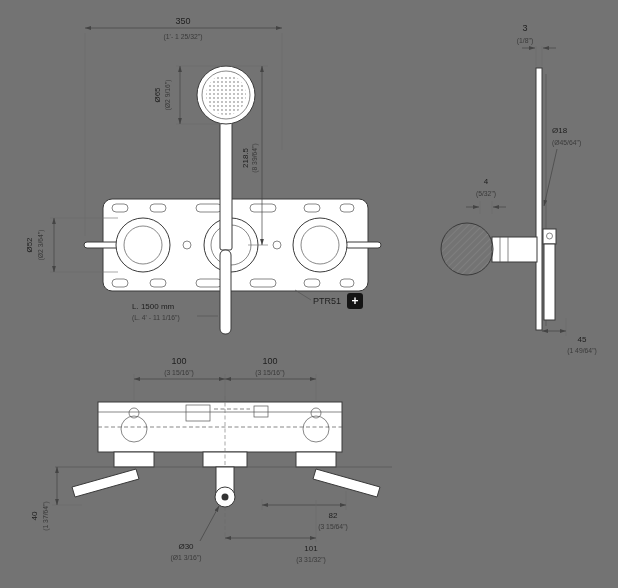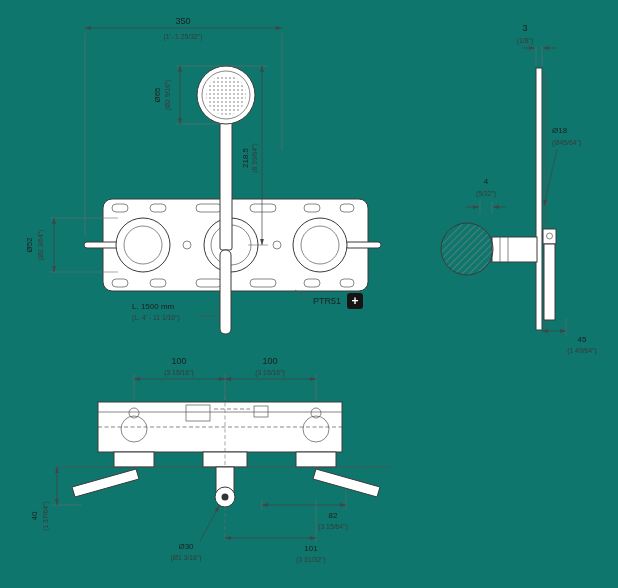--- a/index.html
+++ b/index.html
@@ -1,16 +1,16 @@
 <!DOCTYPE html>
 <html><head>
 <meta charset="utf-8">
 <style>
   html,body{margin:0;padding:0;background:#fff;}
-  #stage{width:618px;height:588px;position:relative;background:#0f766e;}
+  #stage{width:618px;height:588px;position:relative;background:#737373;}
   svg{display:block;}
   svg text{font-family:"Liberation Sans","DejaVu Sans",sans-serif;fill:#1e1e1e;}
   .mm9{font-size:9px;}
   .mm8{font-size:8px;}
   .in7{font-size:6.8px;fill:#3a3a3a;}
   .plus{font-size:12px;font-weight:bold;fill:#ffffff;}
   .part{fill:#ffffff;stroke:#3a3a3a;stroke-width:1;}
   .thin{fill:none;stroke:#555;stroke-width:0.7;}
   .ext{fill:none;stroke:#6b6b6b;stroke-width:0.6;}
   .dim{fill:none;stroke:#444;stroke-width:0.7;}

